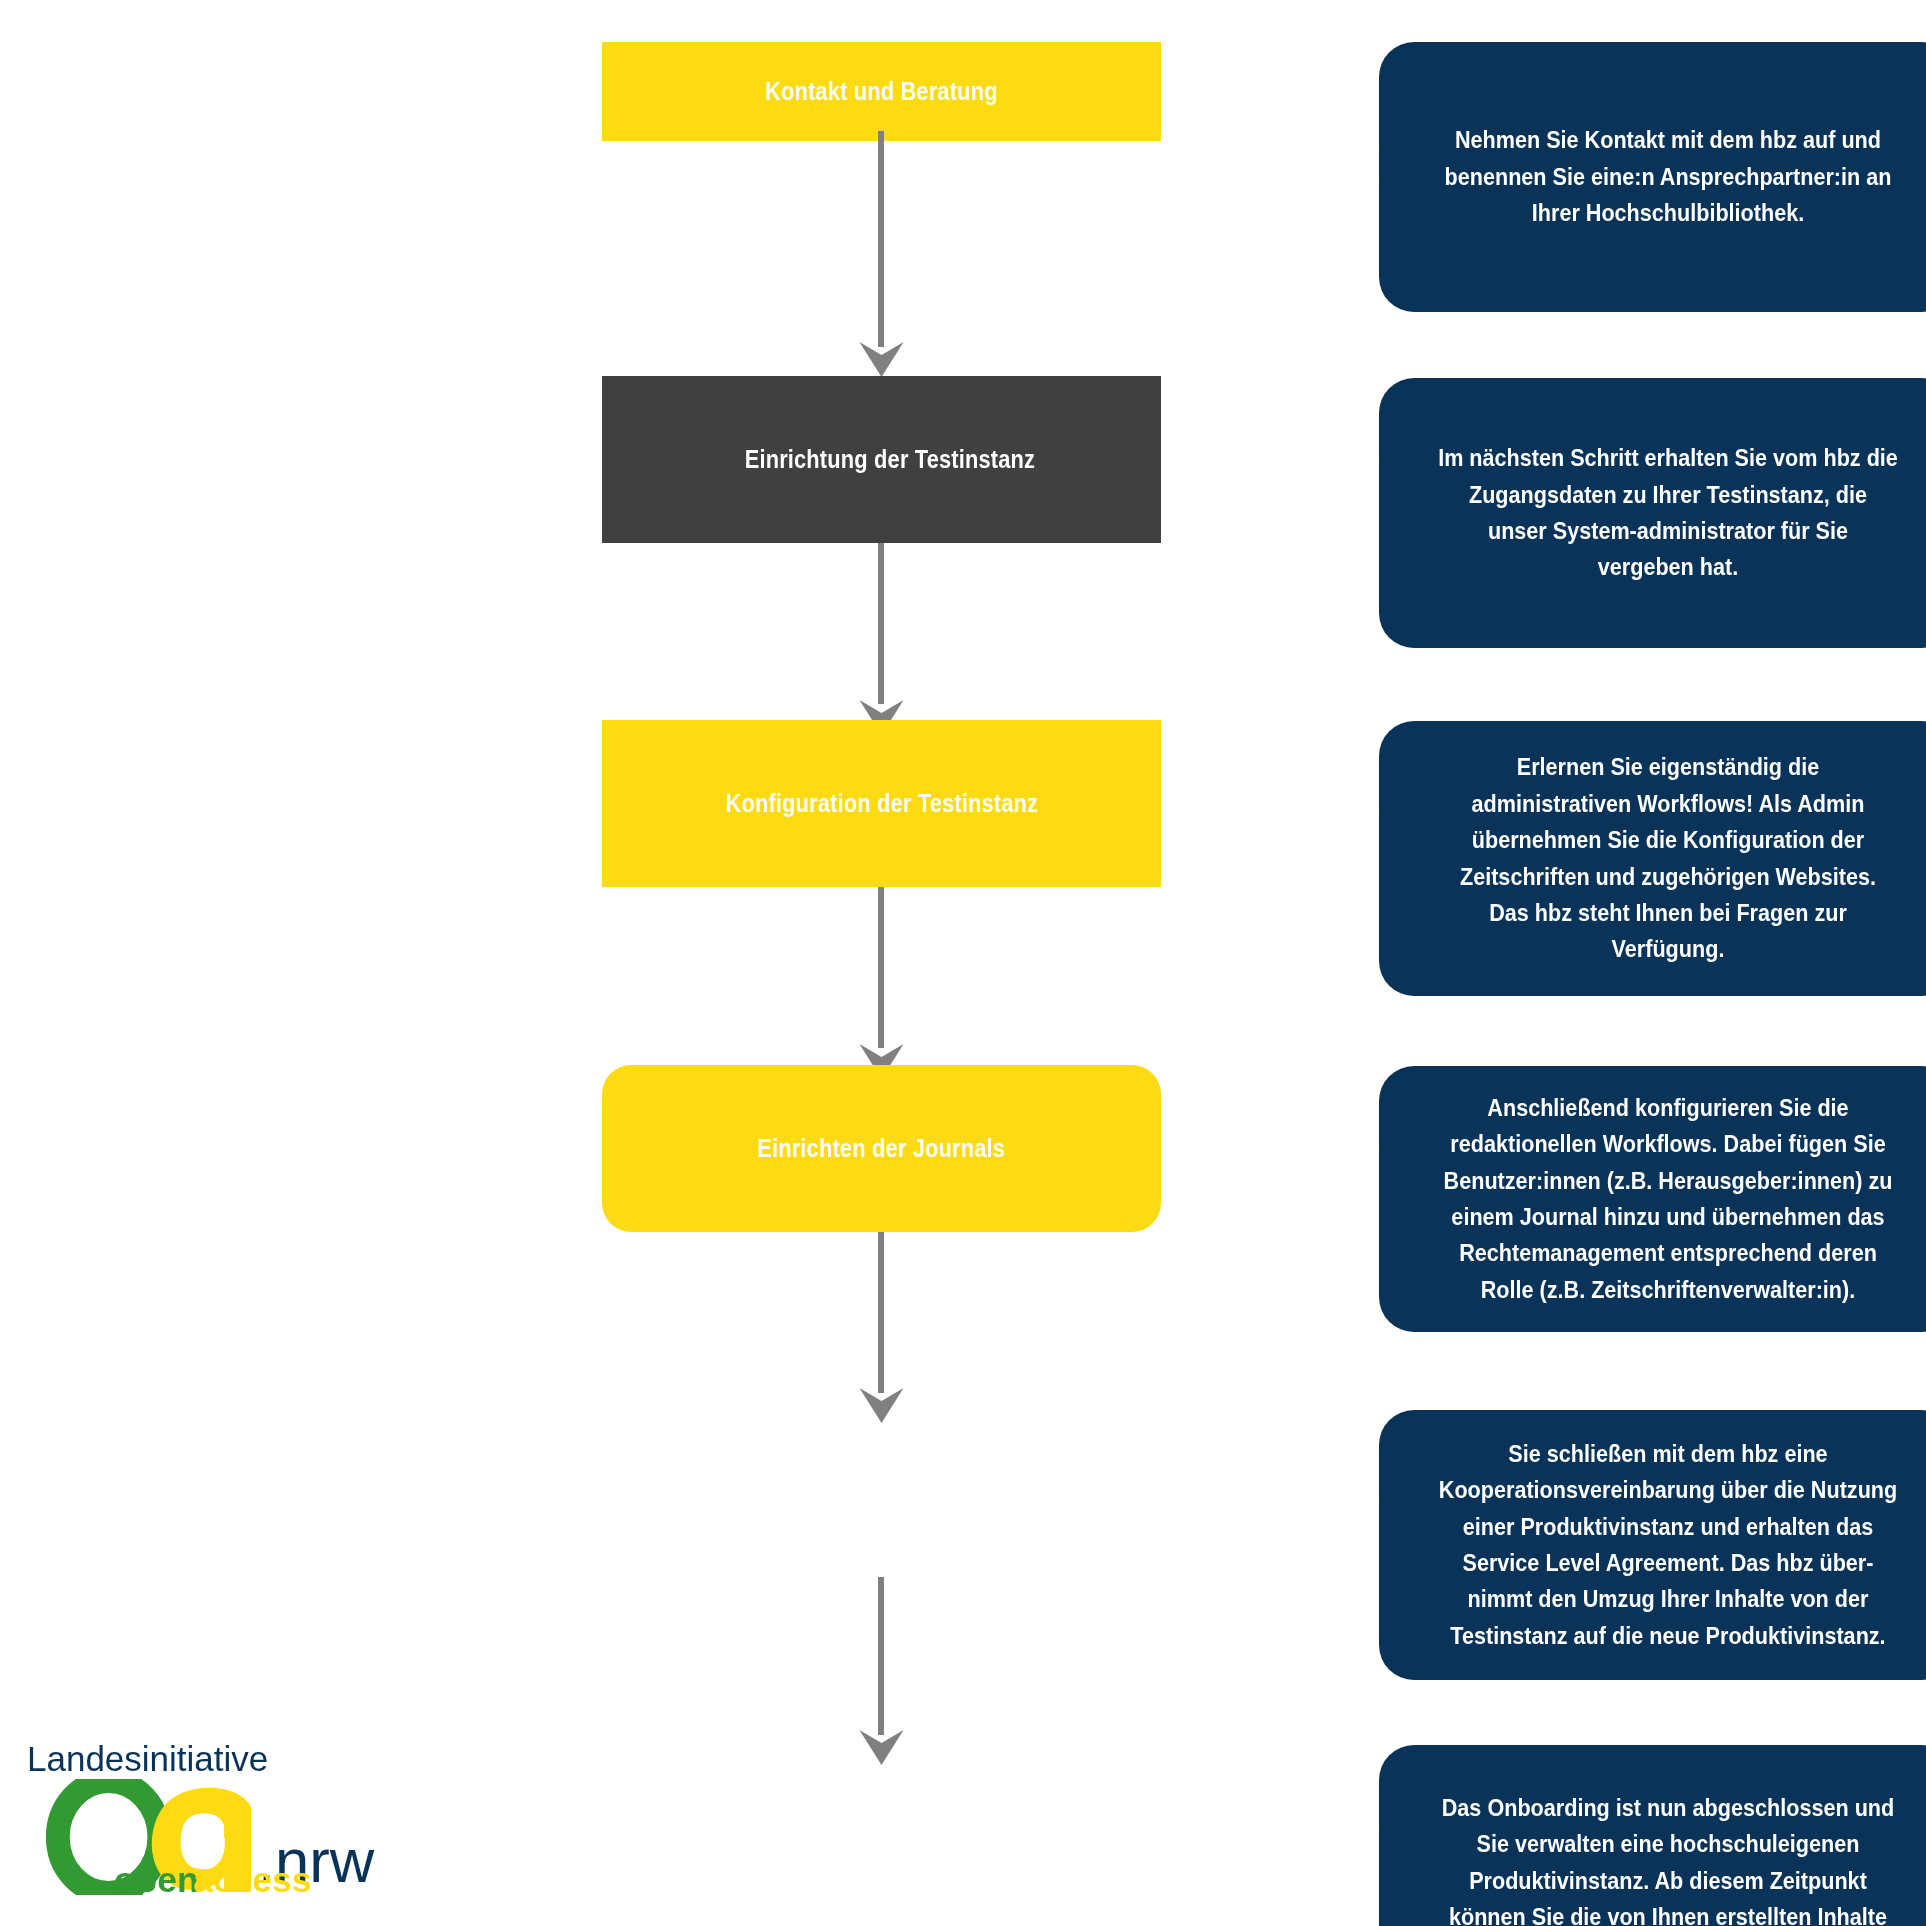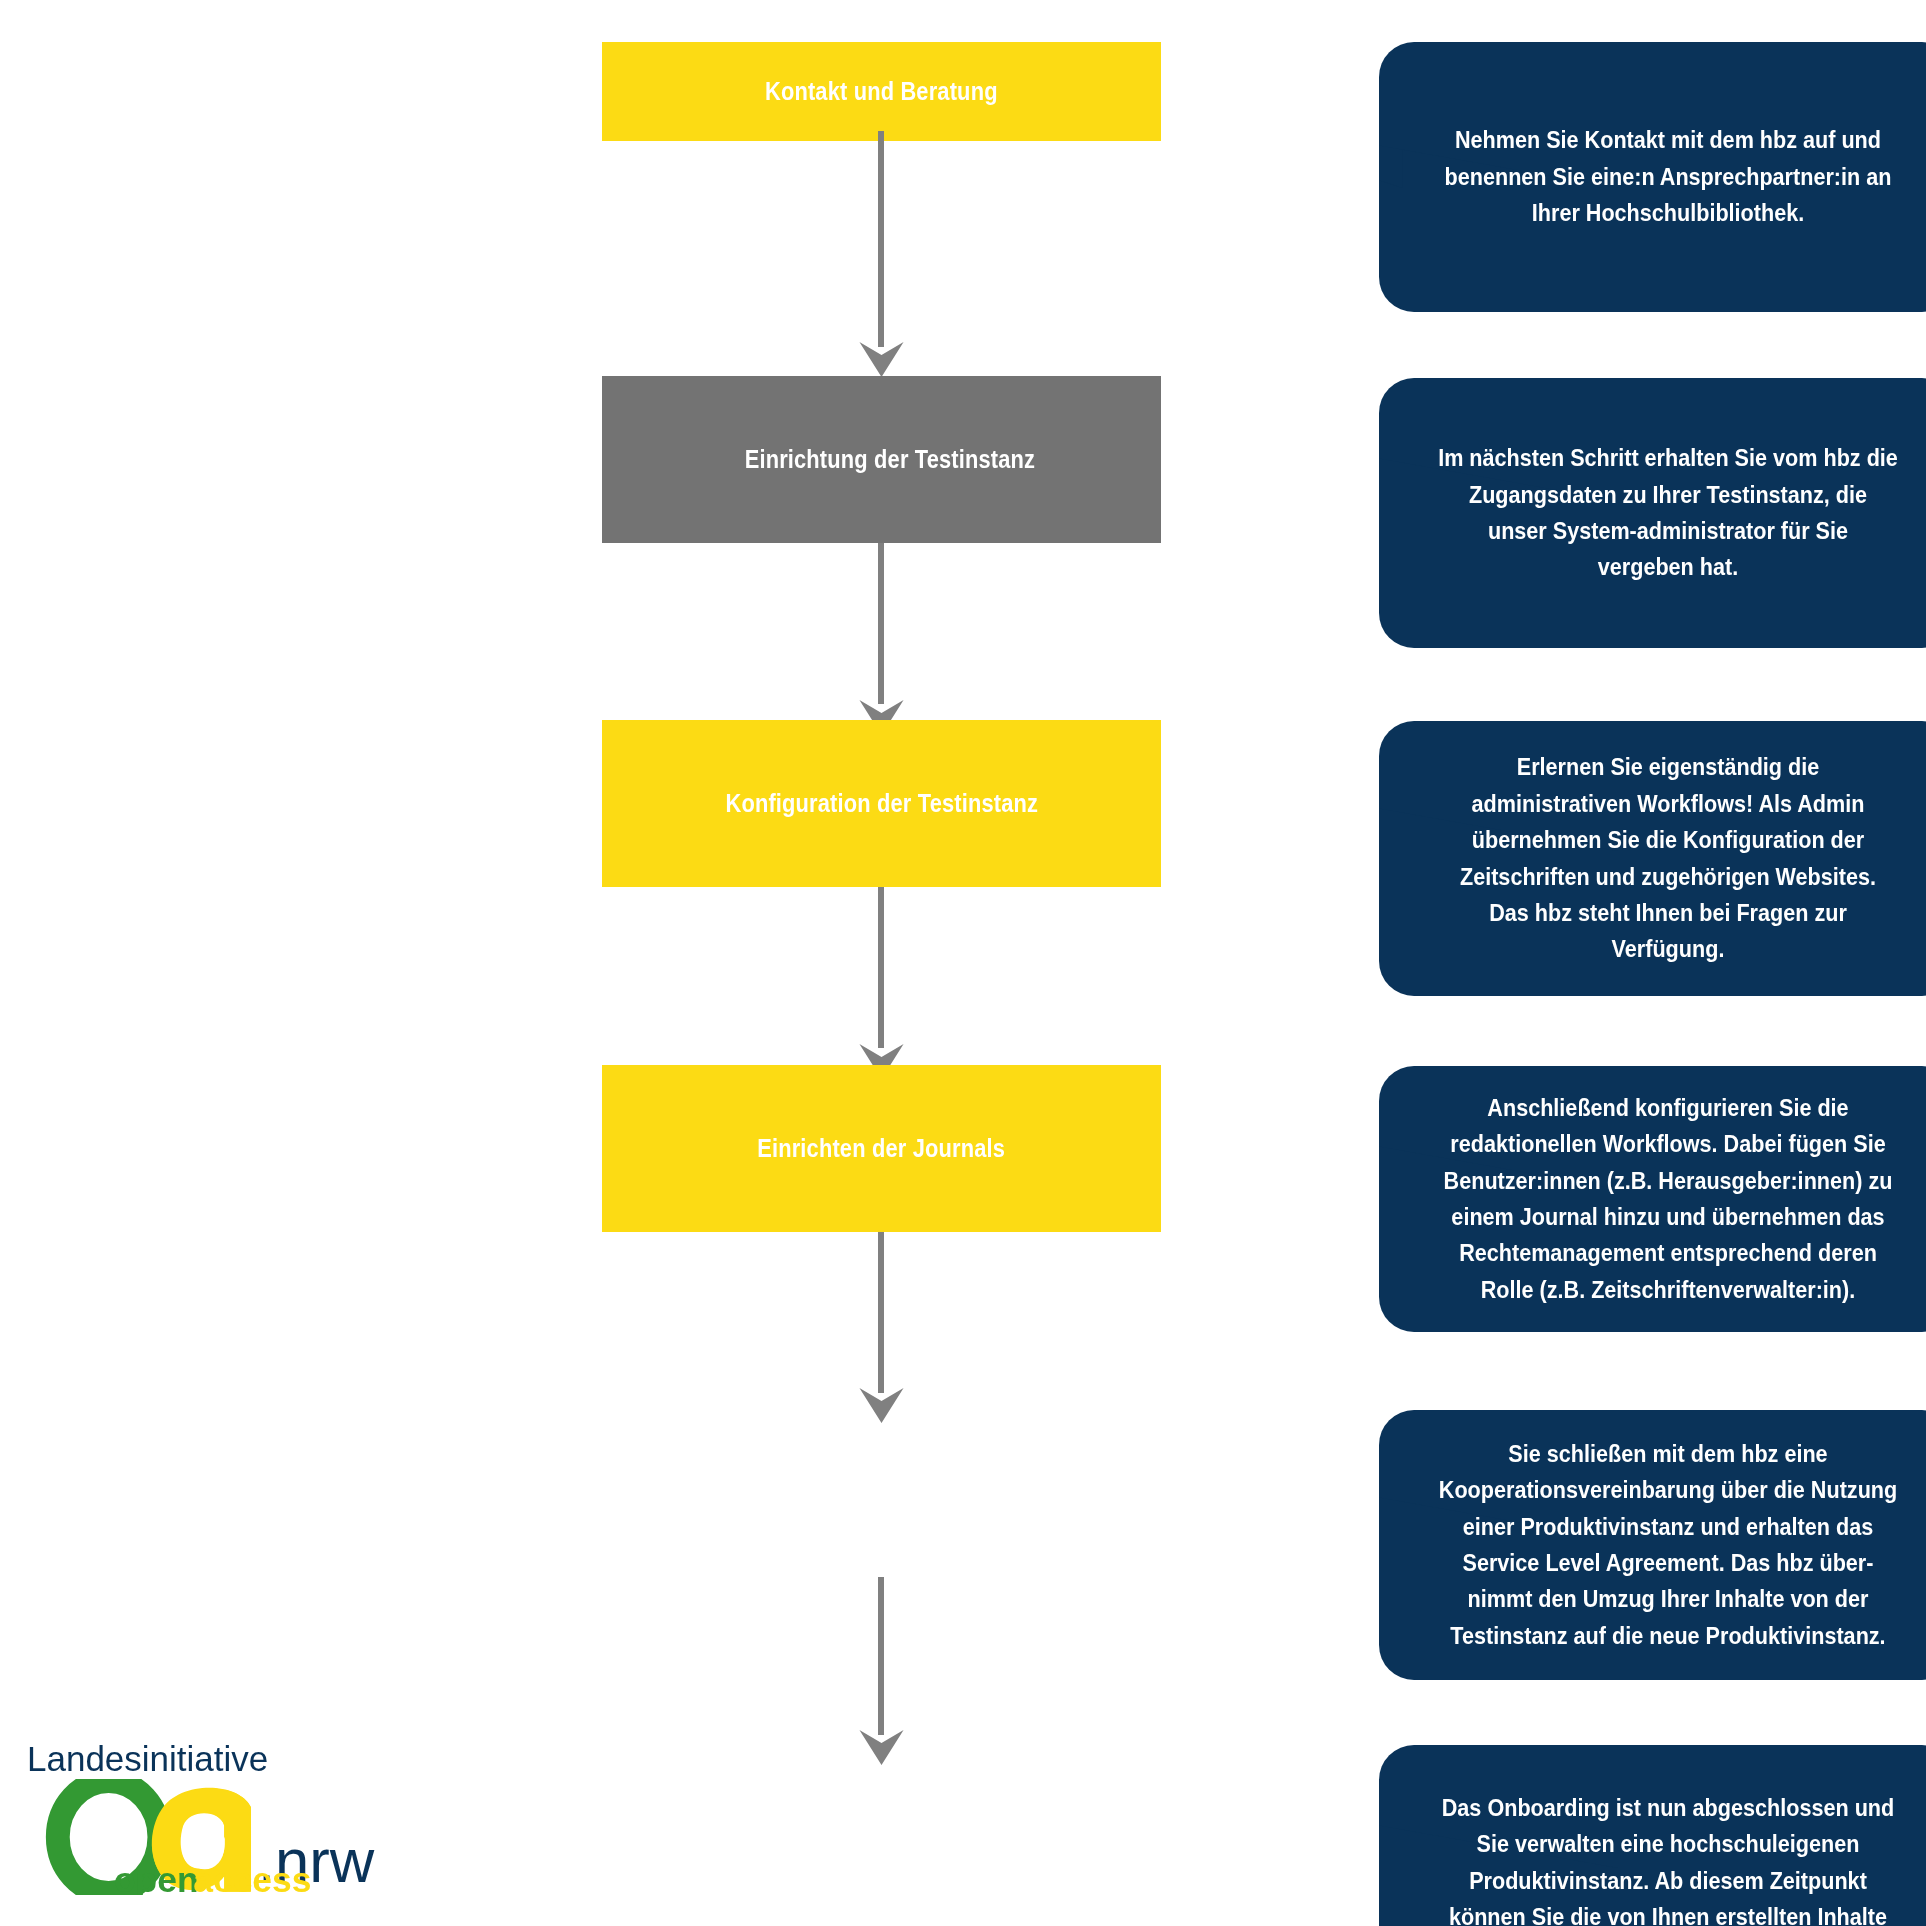--- a/index.html
+++ b/index.html
@@ -137,21 +137,21 @@
     <span class="bubble-text">Nehmen Sie Kontakt mit dem hbz auf und benennen Sie eine:n Ansprechpartner:in an Ihrer Hochschulbibliothek.</span>
   </div>
 
   <div class="connector" style="top:131px; height:216px;"></div>
   <div class="arrow-head" style="top:342px;">
     <svg viewBox="0 0 116 92">
         <polygon points="0,0 58,92 116,0 58,34" fill="#808080"></polygon>
       </svg>
   </div>
 
-  <div class="step-box step-yellow" style="top: 376px; height: 167px; background: #737373; padding-left: 40px;">
+  <div class="step-box step-yellow" style="top: 376px; height: 167px; background: #404040; padding-left: 40px;">
     <span class="step-label">Einrichtung der Testinstanz</span>
   </div>
   <div class="bubble" style="top:378px; height:270px;">
     <span class="bubble-tail" style="top:42px;">
       <svg viewBox="0 0 620 210" preserveAspectRatio="none">
         <polygon points="-560,0 620,0 620,210" fill="#0A3359"></polygon>
       </svg>
     </span>
     <span class="bubble-text">Im nächsten Schritt erhalten Sie vom hbz die Zugangsdaten zu Ihrer Testinstanz, die unser System-administrator für Sie vergeben hat.</span>
   </div>
@@ -175,21 +175,21 @@
     <span class="bubble-text">Erlernen Sie eigenständig die administrativen Workflows! Als Admin übernehmen Sie die Konfiguration der Zeitschriften und zugehörigen Websites. Das hbz steht Ihnen bei Fragen zur Verfügung.</span>
   </div>
 
   <div class="connector" style="top:887px; height:161px;"></div>
   <div class="arrow-head" style="top:1044px;">
     <svg viewBox="0 0 116 92">
         <polygon points="0,0 58,92 116,0 58,34" fill="#808080"></polygon>
       </svg>
   </div>
 
-  <div class="step-box step-yellow" style="top: 1065px; height: 167px; background: rgb(252, 219, 20);">
+  <div class="step-box step-yellow" style="top: 1065px; height: 167px; background: rgb(252, 219, 20); border-radius: 29px;">
     <span class="step-label">Einrichten der Journals</span>
   </div>
   <div class="bubble" style="top:1066px; height:266px;">
     <span class="bubble-tail" style="top:42px;">
       <svg viewBox="0 0 620 210" preserveAspectRatio="none">
         <polygon points="-560,0 620,0 620,210" fill="#0A3359"></polygon>
       </svg>
     </span>
     <span class="bubble-text">Anschließend konfigurieren Sie die redaktionellen Workflows. Dabei fügen Sie Benutzer:innen (z.B. Herausgeber:innen) zu einem Journal hinzu und übernehmen das Rechtemanagement entsprechend deren Rolle (z.B. Zeitschriftenverwalter:in).</span>
   </div>

